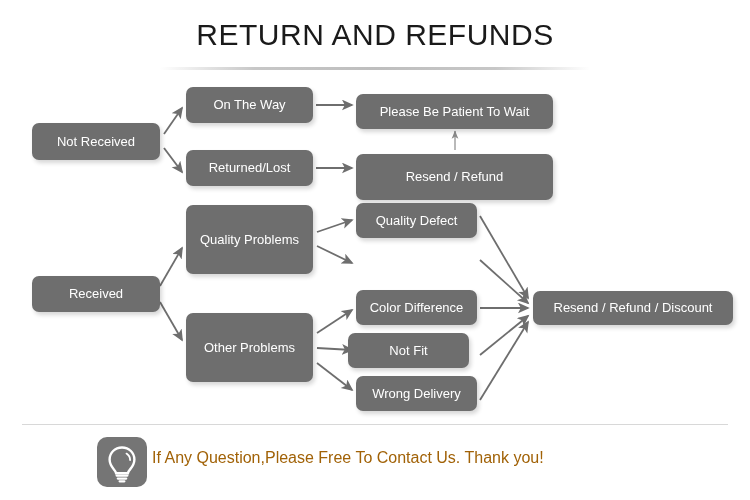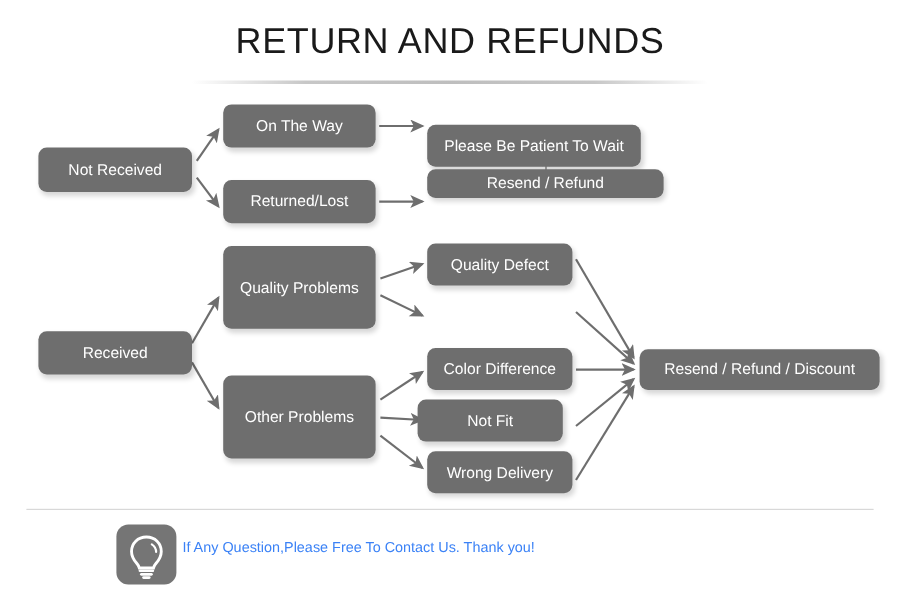--- a/index.html
+++ b/index.html
@@ -86,22 +86,22 @@
     background: #757575;
     border-radius: 10px;
   }
   #bulb-badge svg {
     display: block;
   }
   #footer-text {
     position: absolute;
     left: 152px;
     top: 449px;
-    font-size: 12px;
-    color: #3b82f6;
+    font-size: 16px;
+    color: #a16207;
     white-space: nowrap;
   }
 </style>
 </head>
 <body>
 
 <div id="page">
 
   <div id="title">RETURN AND REFUNDS</div>
   <div id="divider"></div>
@@ -146,23 +146,23 @@
     <line x1="480" y1="355" x2="528" y2="316" stroke="#6e6e6e" stroke-width="1.8" marker-end="url(#ah)"></line>
     <line x1="480" y1="400" x2="528" y2="322" stroke="#6e6e6e" stroke-width="1.8" marker-end="url(#ah)"></line>
   </svg>
 
   <div class="node" style="left:32px; top:123px; width:128px; height:37px;">Not Received</div>
 
   <div class="node" style="left:186px; top:87px; width:127px; height:36px;">On The Way</div>
 
   <div class="node" style="left:186px; top:150px; width:127px; height:36px;">Returned/Lost</div>
 
-  <div class="node" style="left:356px; top:104px; width:178px; height:35px;">Please Be Patient To Wait</div>
+  <div class="node" style="left:356px; top:94px; width:197px; height:35px;">Please Be Patient To Wait</div>
 
-  <div class="node" style="left:356px; top:141px; width:197px; height:24px;">Resend / Refund</div>
+  <div class="node" style="left:356px; top:154px; width:197px; height:46px;">Resend / Refund</div>
 
   <div class="node" style="left:32px; top:276px; width:128px; height:36px;">Received</div>
 
   <div class="node" style="left:186px; top:205px; width:127px; height:69px;">Quality Problems</div>
 
   <div class="node" style="left:186px; top:313px; width:127px; height:69px;">Other Problems</div>
 
   <div class="node" style="left:356px; top:203px; width:121px; height:35px;">Quality Defect</div>
 
 

